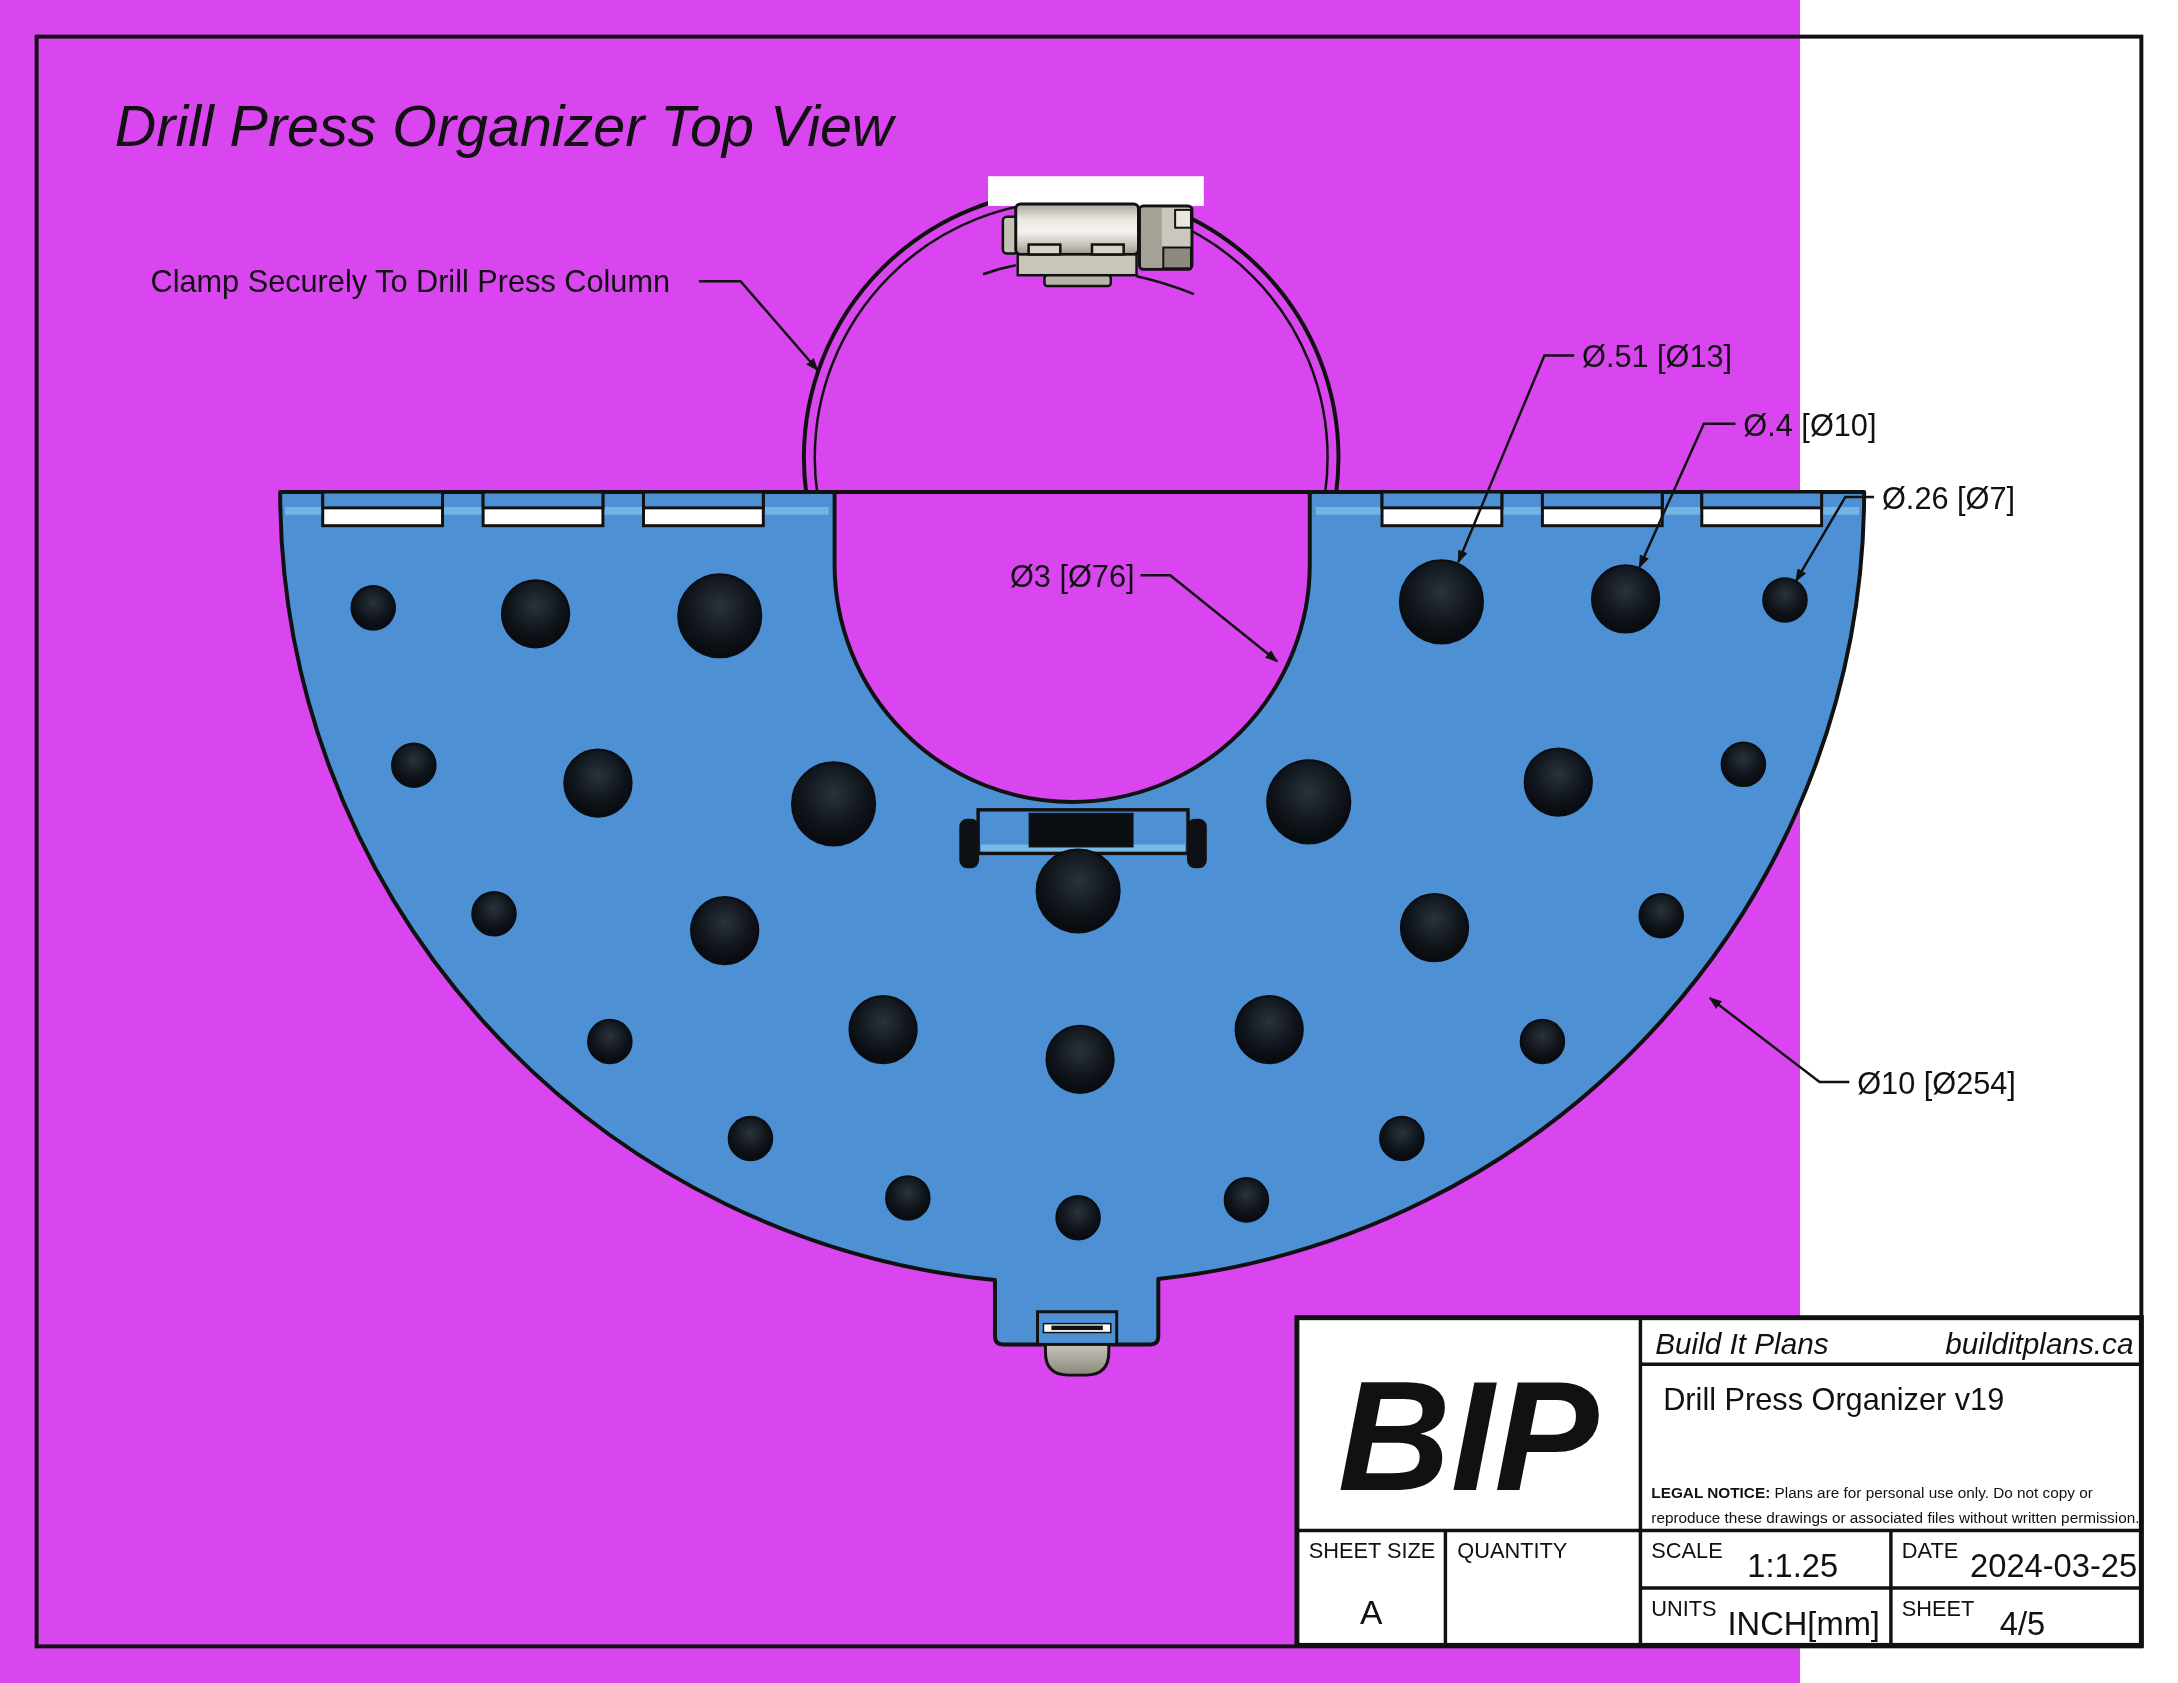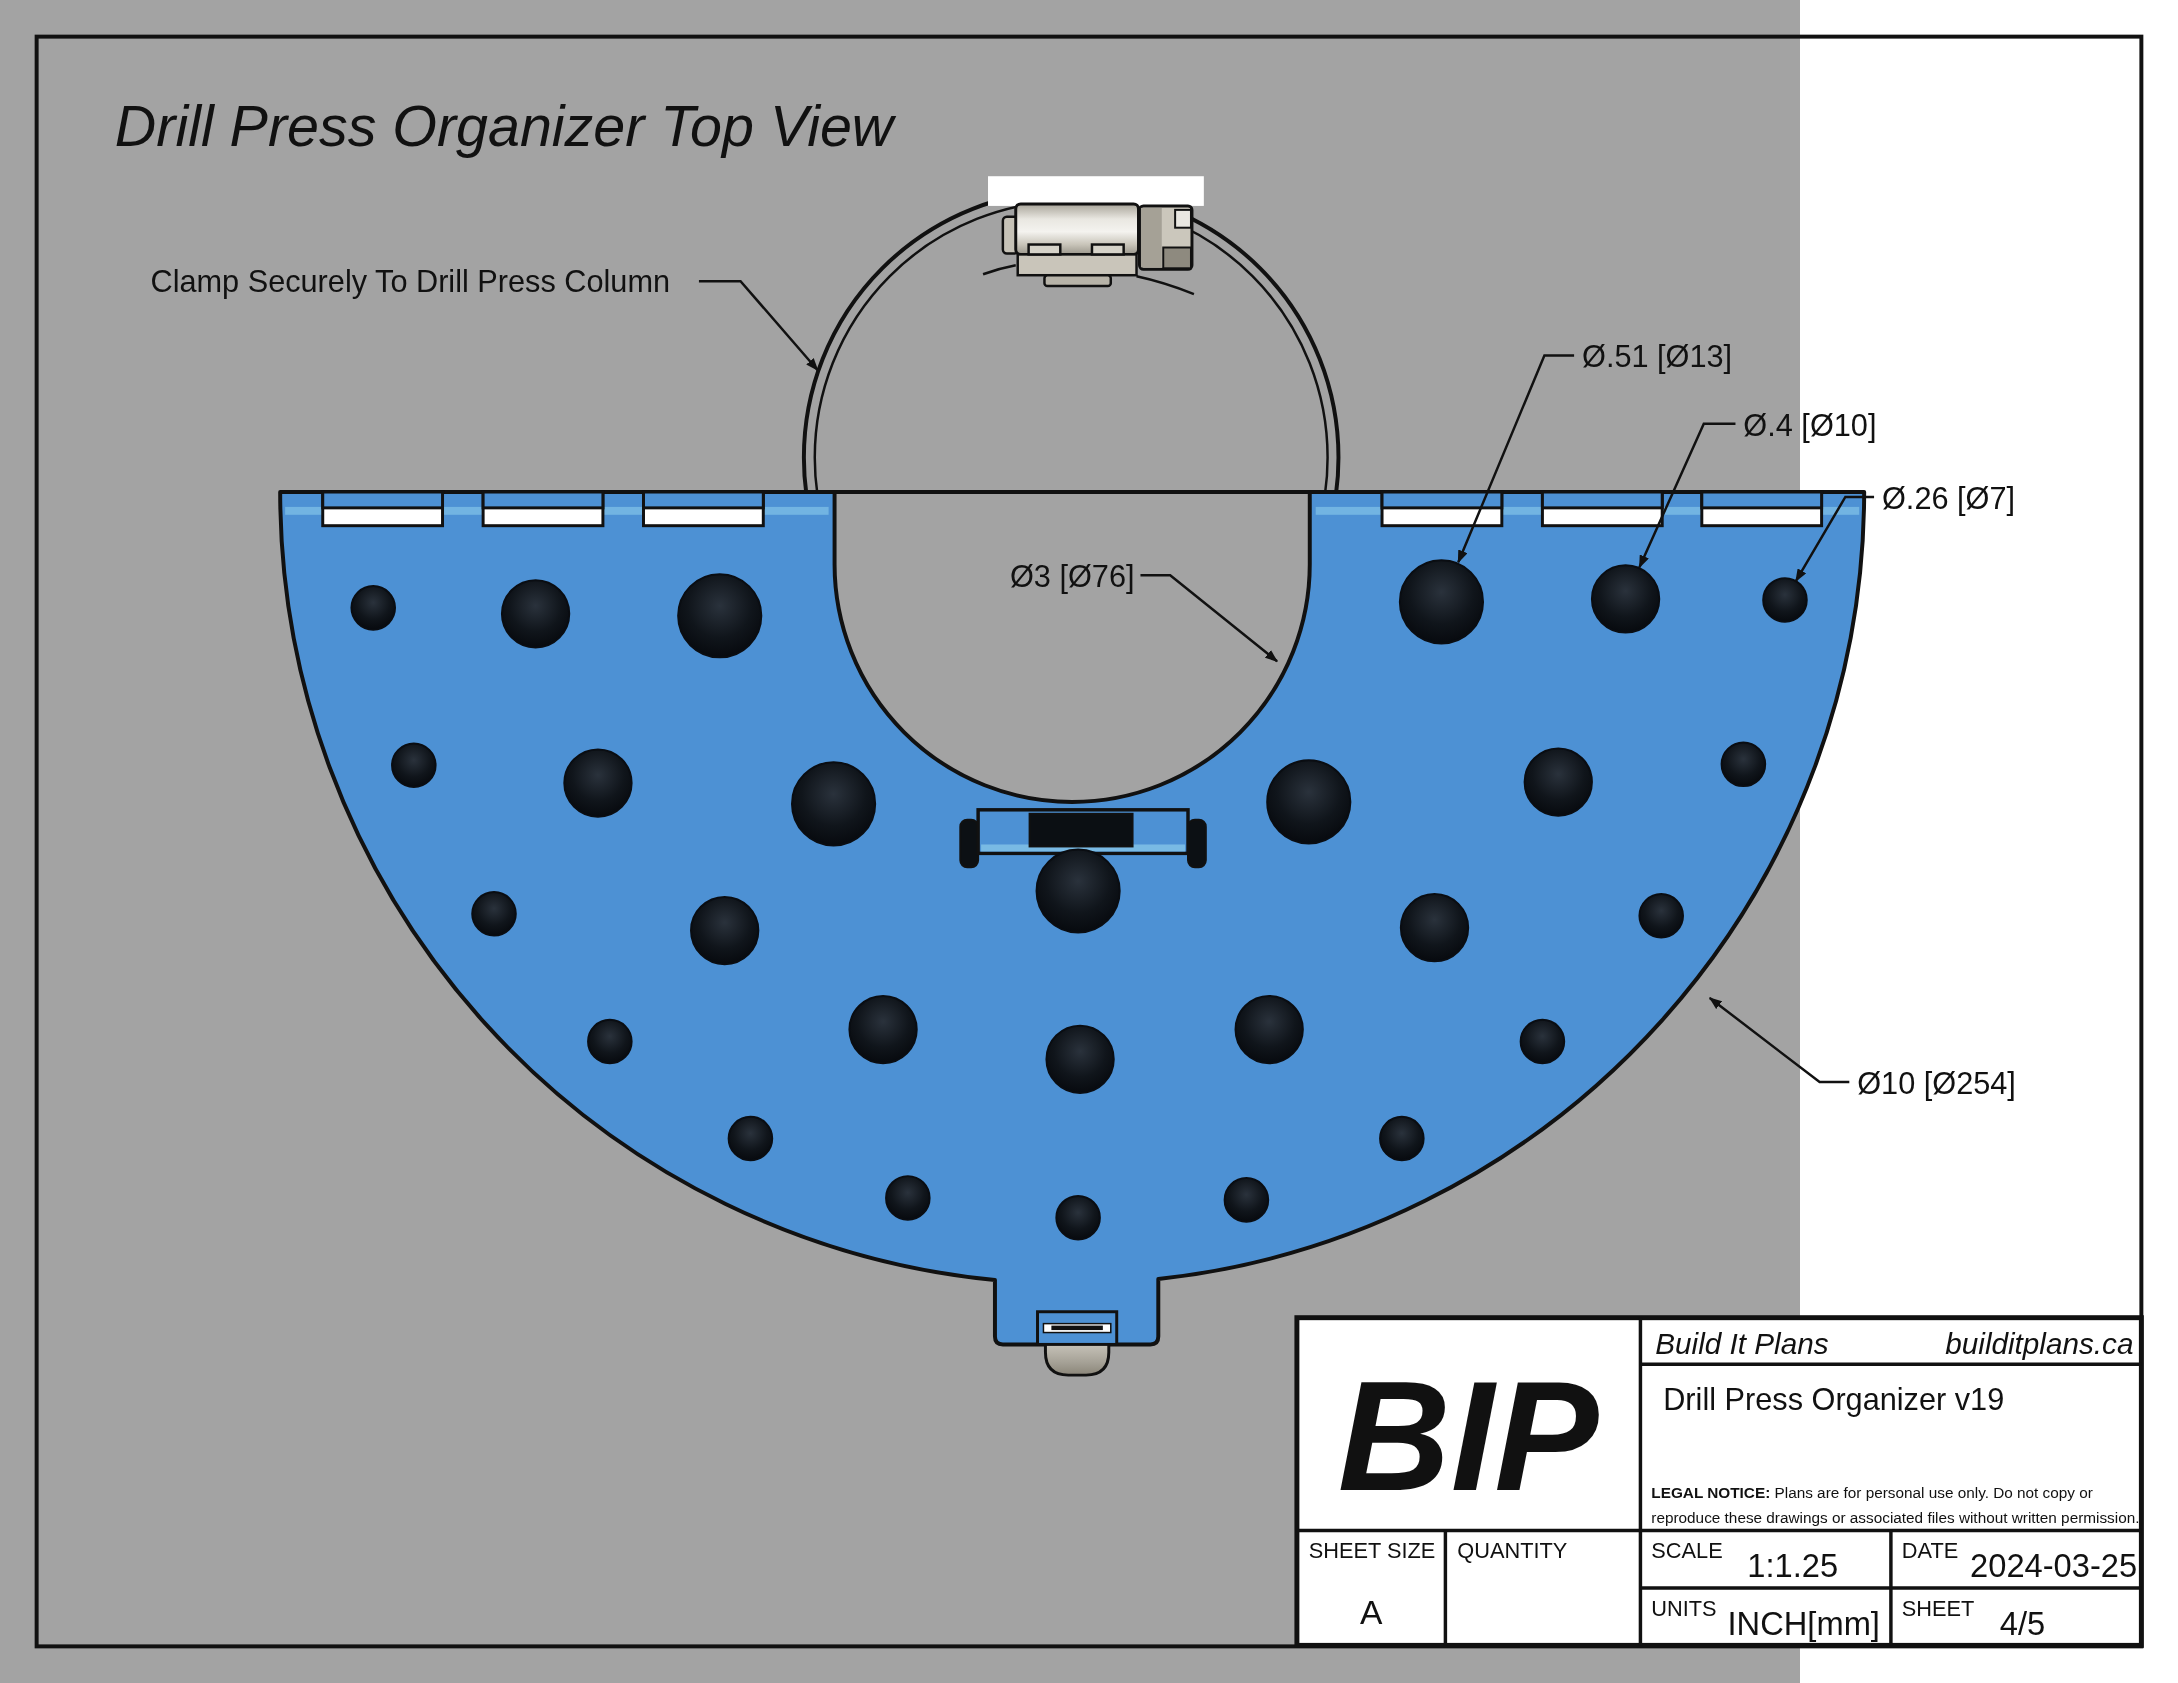--- a/index.html
+++ b/index.html
@@ -1,16 +1,16 @@
 <!DOCTYPE html>
 <html><head>
 <meta charset="utf-8">
 <style>
   html,body{margin:0;padding:0;background:#ffffff;}
-  .page{width:1800px;height:1683px;position:relative;background:#a3a3a3;font-family:"Liberation Sans",sans-serif;}
+  .page{width:1800px;height:1683px;position:relative;background:#d946ef;font-family:"Liberation Sans",sans-serif;}
   svg{display:block;}
   text{fill:#111;}
   .title{font-size:58px;font-style:italic;fill:#111;}
   .note{font-size:31px;}
   .tb-it{font-size:30px;font-style:italic;}
   .tb-title{font-size:31px;}
   .tb-label{font-size:22px;}
   .tb-value{font-size:33px;}
   .tb-legal{font-size:15.5px;}
   .tb-logo{font-size:158px;font-style:italic;font-weight:bold;}

